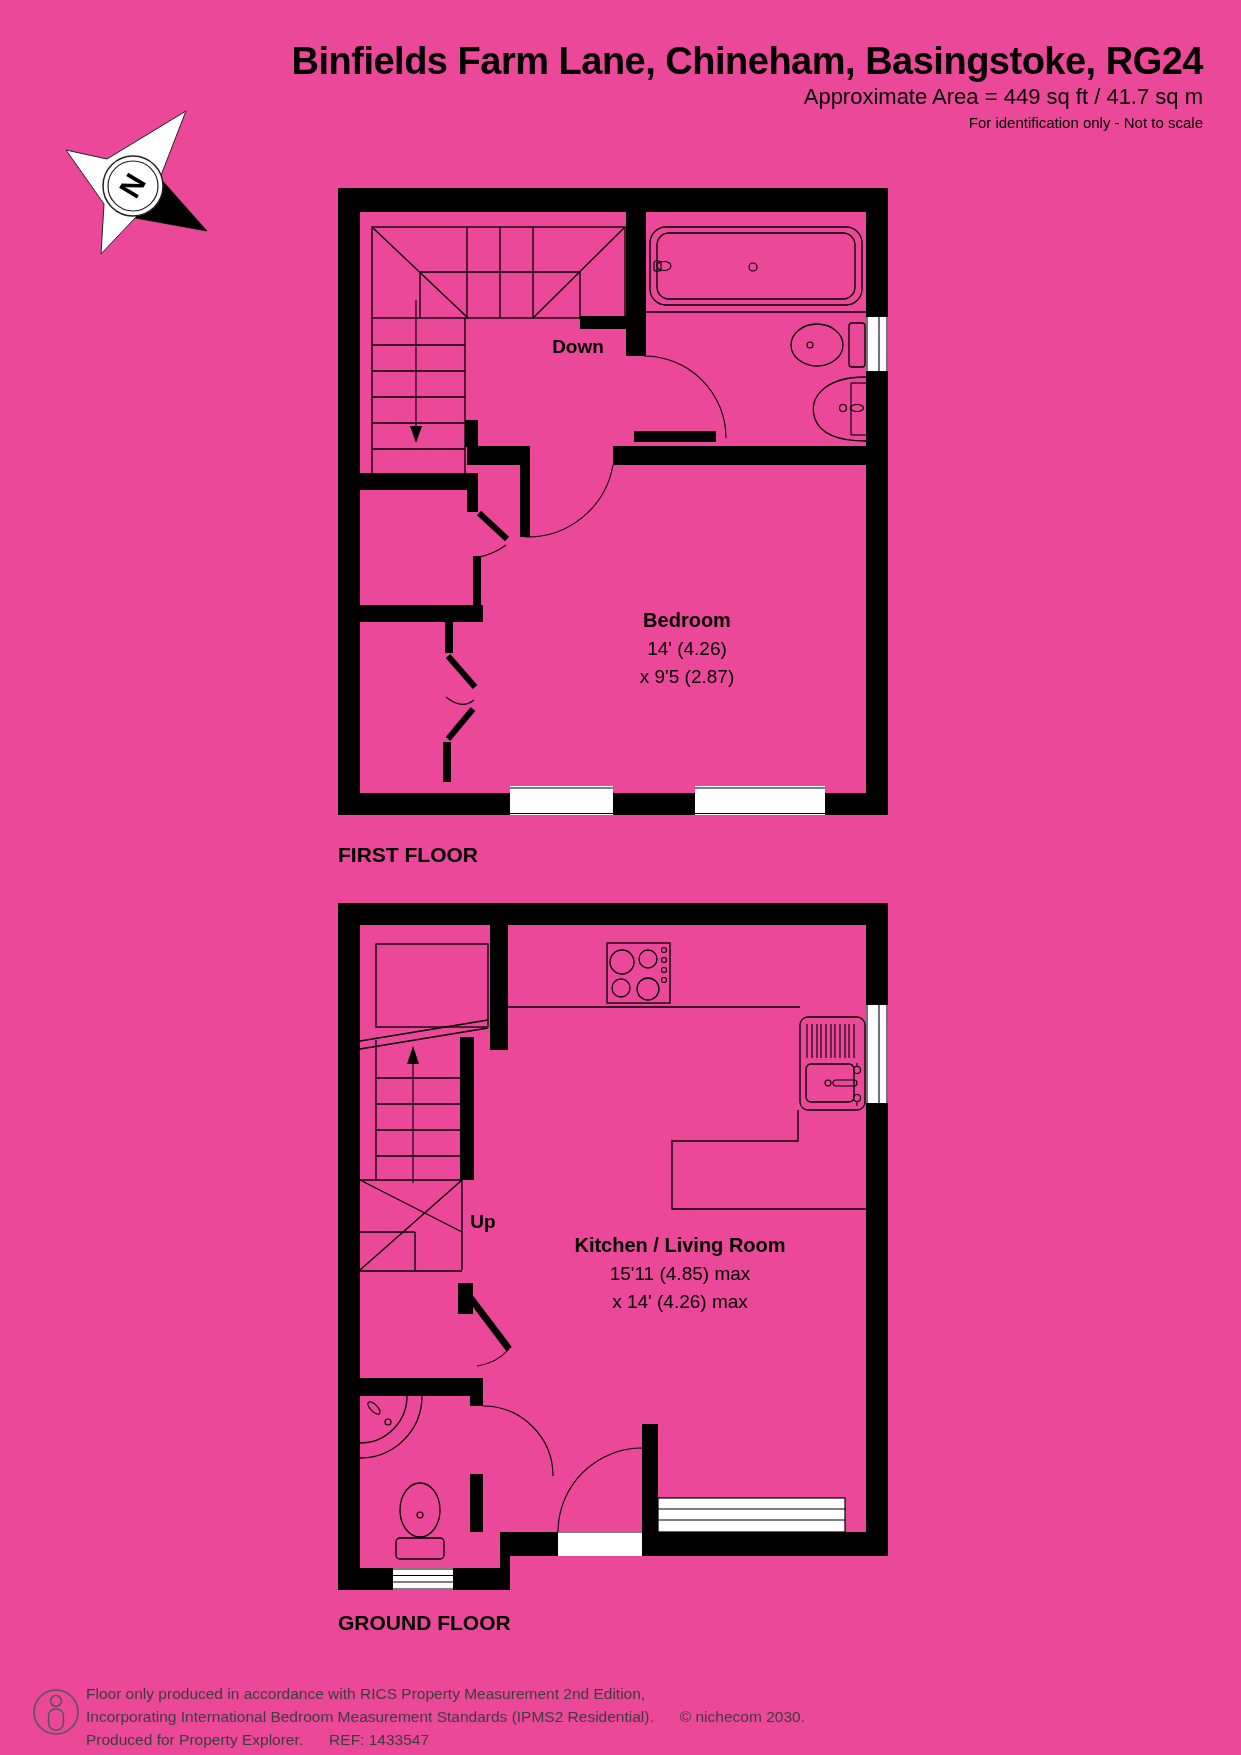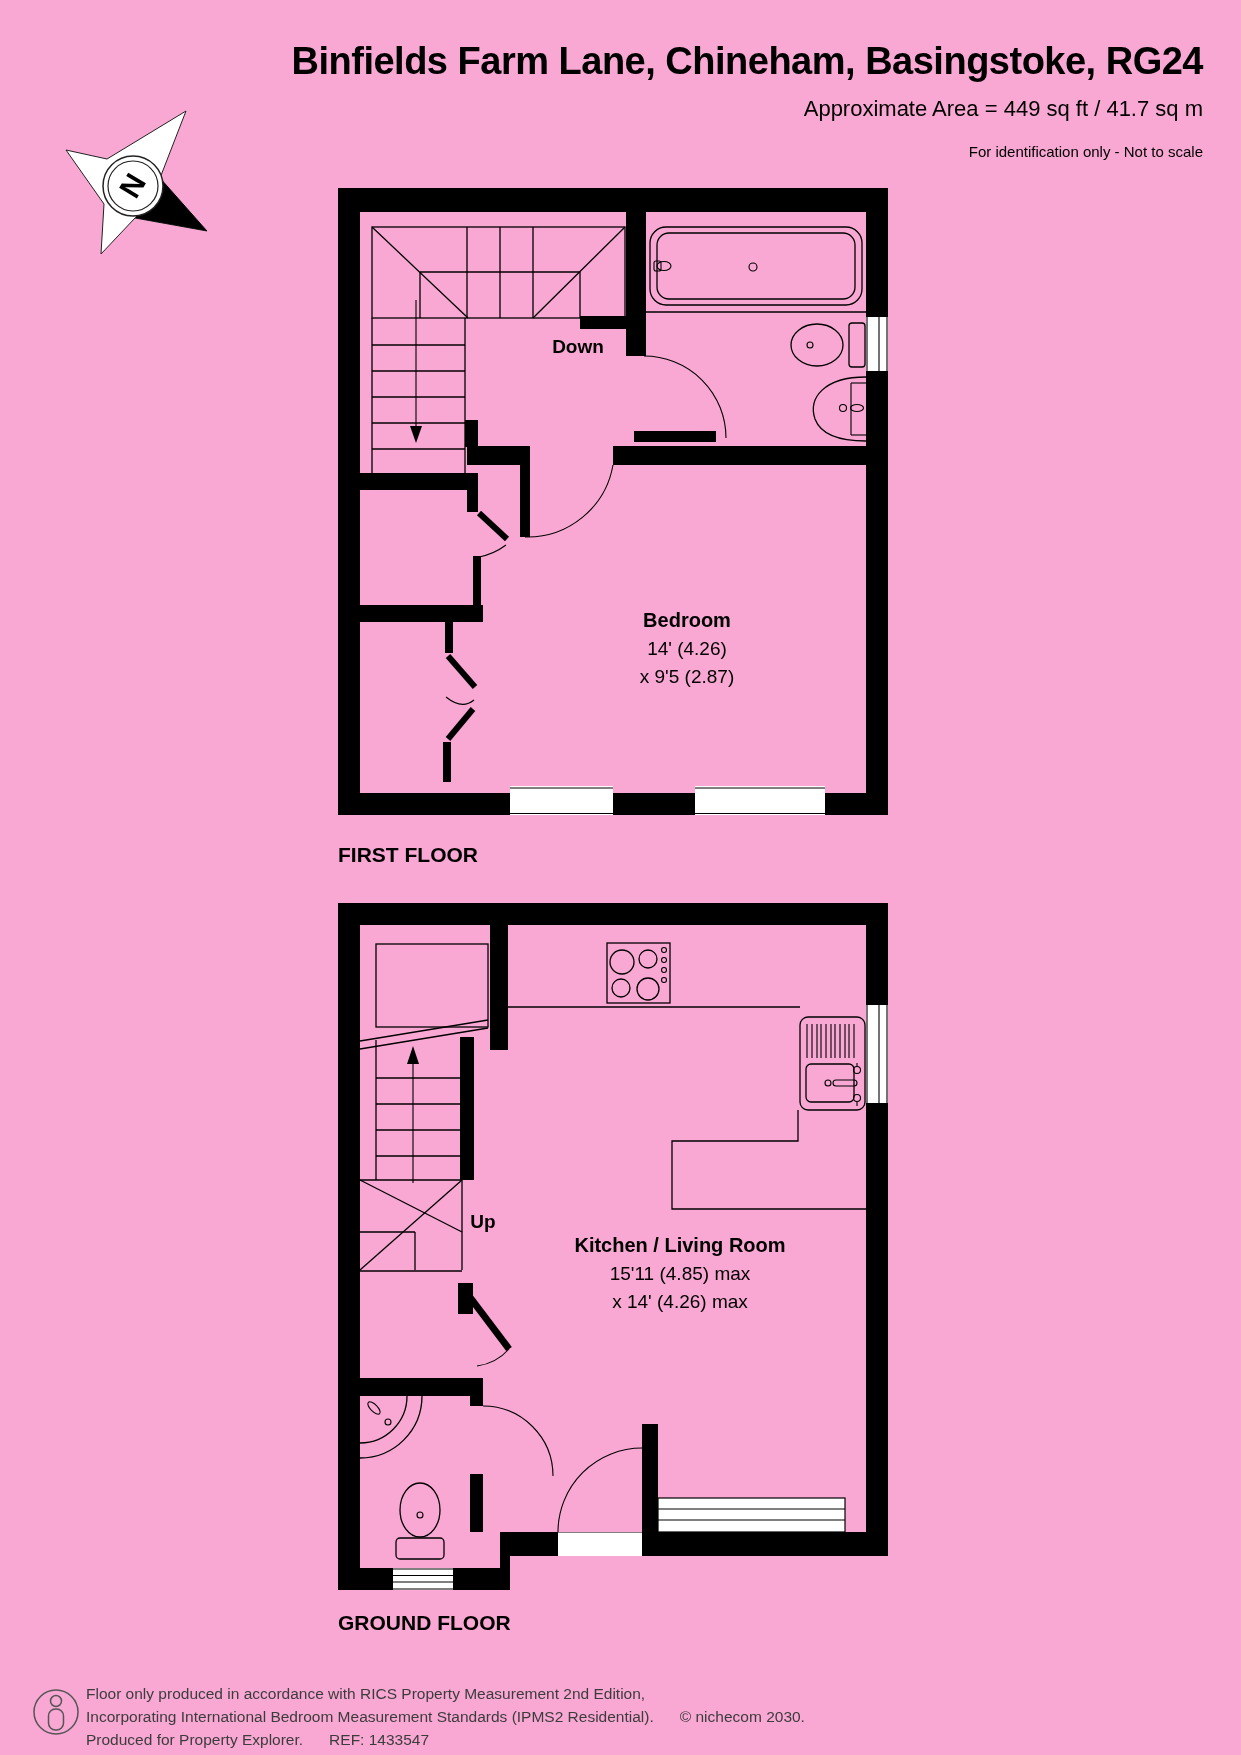--- a/index.html
+++ b/index.html
@@ -1,21 +1,21 @@
 <!DOCTYPE html>
 <html><head>
 <meta charset="utf-8">
 <style>
   html,body{margin:0;padding:0;background:#fff;}
-  #page{position:relative;width:1241px;height:1755px;background:#f9a8d4;overflow:hidden;
+  #page{position:relative;width:1241px;height:1755px;background:#ec4899;overflow:hidden;
         font-family:"Liberation Sans", sans-serif;color:#000;}
   .hdr{position:absolute;right:38px;text-align:right;white-space:nowrap;}
   #title{top:40px;font-size:38px;font-weight:bold;letter-spacing:-0.5px;}
-  #area{top:96px;font-size:22px;margin-left:28px;}
-  #disclaimer{top:143px;font-size:15px;}
+  #area{top:84px;font-size:22px;margin-left:28px;}
+  #disclaimer{top:114px;font-size:15px;}
   #plan-svg{position:absolute;left:0;top:0;}
   svg text{font-family:"Liberation Sans", sans-serif;fill:#000;}
   .room-name{font-size:20px;font-weight:bold;text-anchor:middle;}
   .room-dim{font-size:19px;text-anchor:middle;}
   .stair-label{font-size:19px;font-weight:bold;text-anchor:middle;}
   .floor-label{font-size:21px;font-weight:bold;}
   .wall{fill:#000;fill-rule:evenodd;}
   .ln{fill:none;stroke:#000;stroke-width:1.3;}
   .lnt{fill:none;stroke:#000;stroke-width:1.1;}
   .leaf{stroke:#000;stroke-width:6;fill:none;}

